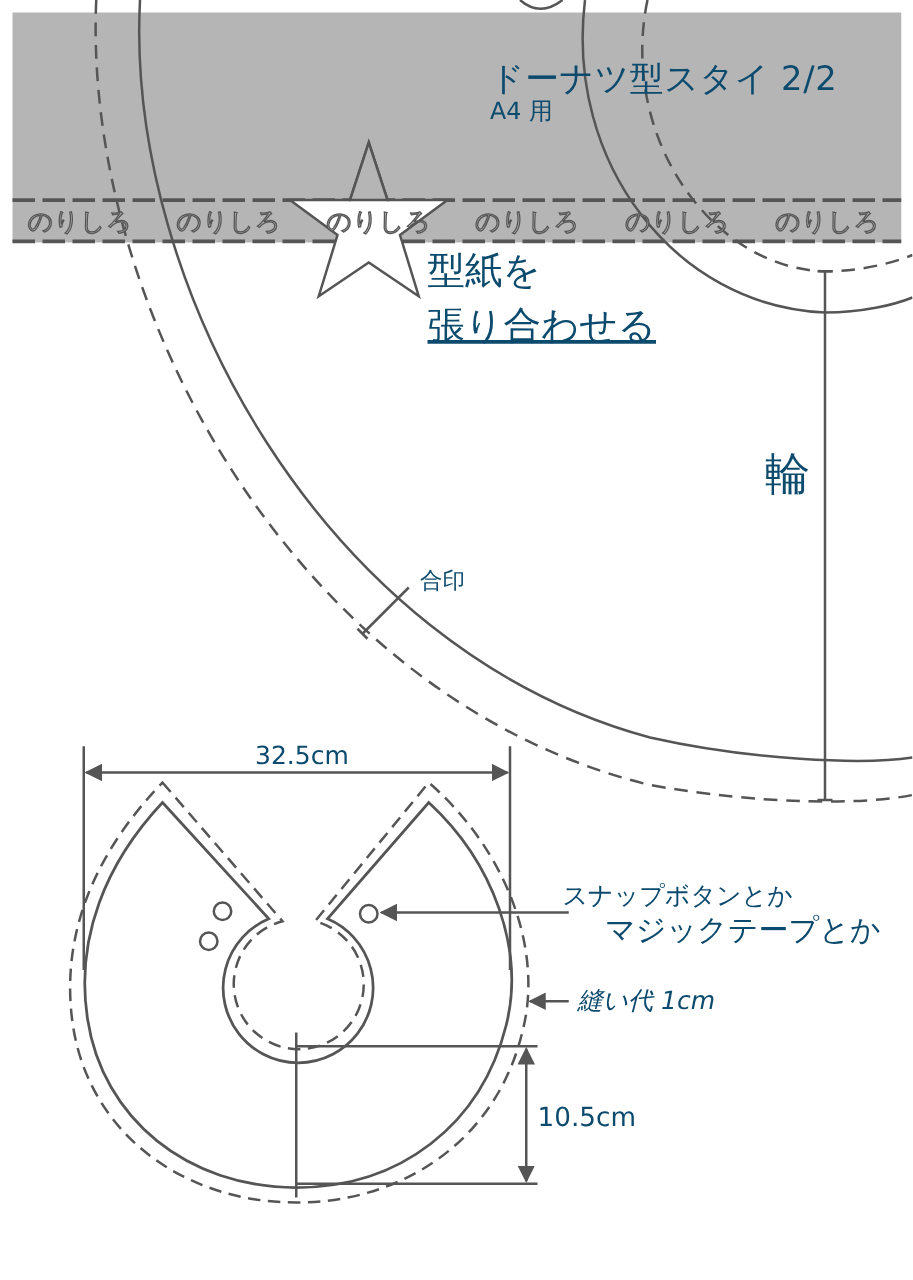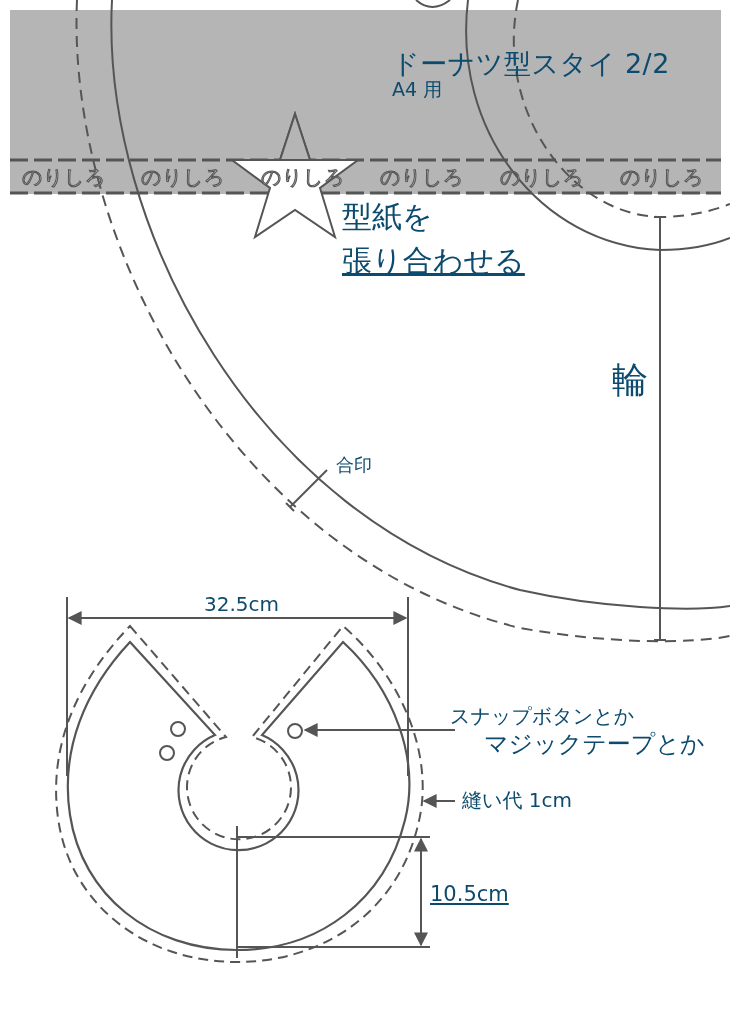--- a/index.html
+++ b/index.html
@@ -12,22 +12,22 @@
     .glue-label { position: absolute; top: 164px; font-size: 20px; color: #b5b5b5;
                   -webkit-text-stroke: 1px #555555; font-weight: normal; letter-spacing: 0.5px; }
     .instr { left: 342px; font-size: 30px; }
     .instr1 { top: 202px; }
     .instr2 { top: 246px; text-decoration: underline; }
     .fold { left: 612px; top: 362px; font-size: 36px; }
     .notch { left: 336px; top: 456px; font-size: 18px; }
     .dim-width { left: 204px; top: 594px; font-size: 20px; }
     .snap1 { left: 450px; top: 706px; font-size: 20px; }
     .snap2 { left: 462px; top: 732px; font-size: 24px; margin-left: 22px; }
-    .seam { left: 462px; top: 790px; font-size: 20px; }
-    .dim-height { left: 430px; top: 884px; font-size: 21px; text-decoration: underline; }
+    .seam { left: 462px; top: 790px; font-size: 20px; font-style: italic; }
+    .dim-height { left: 430px; top: 884px; font-size: 21px; }
   </style>
 </head>
 <body>
 
 <svg id="canvas" width="730" height="1024" viewBox="0 0 730 1024" xmlns="http://www.w3.org/2000/svg">
   <defs>
     <marker id="arrow" viewBox="0 0 10 10" refX="9" refY="5" markerWidth="7" markerHeight="7" orient="auto-start-reverse">
       <path d="M0,0 L10,5 L0,10 Z" fill="#555555"></path>
     </marker>
   </defs>

